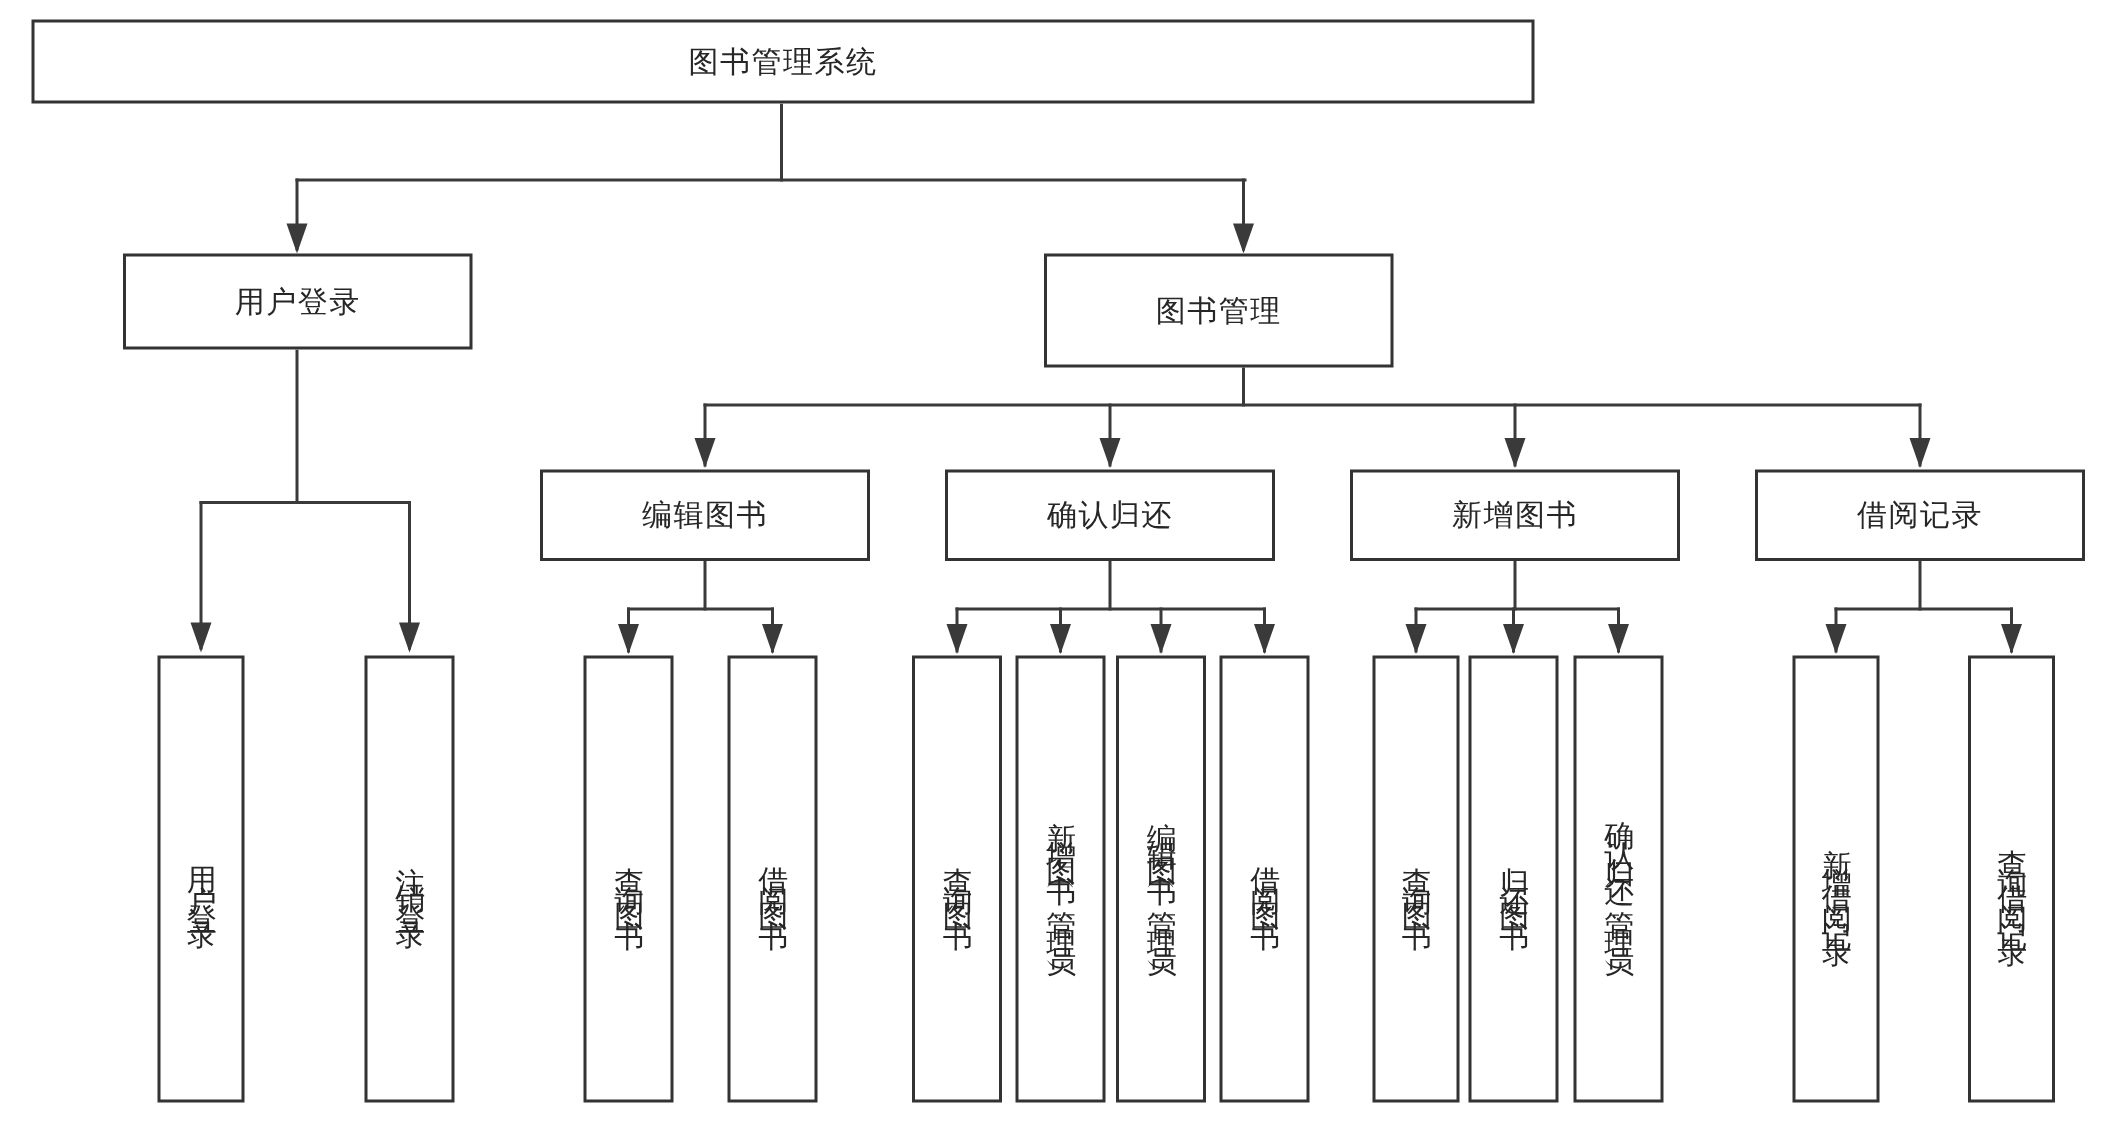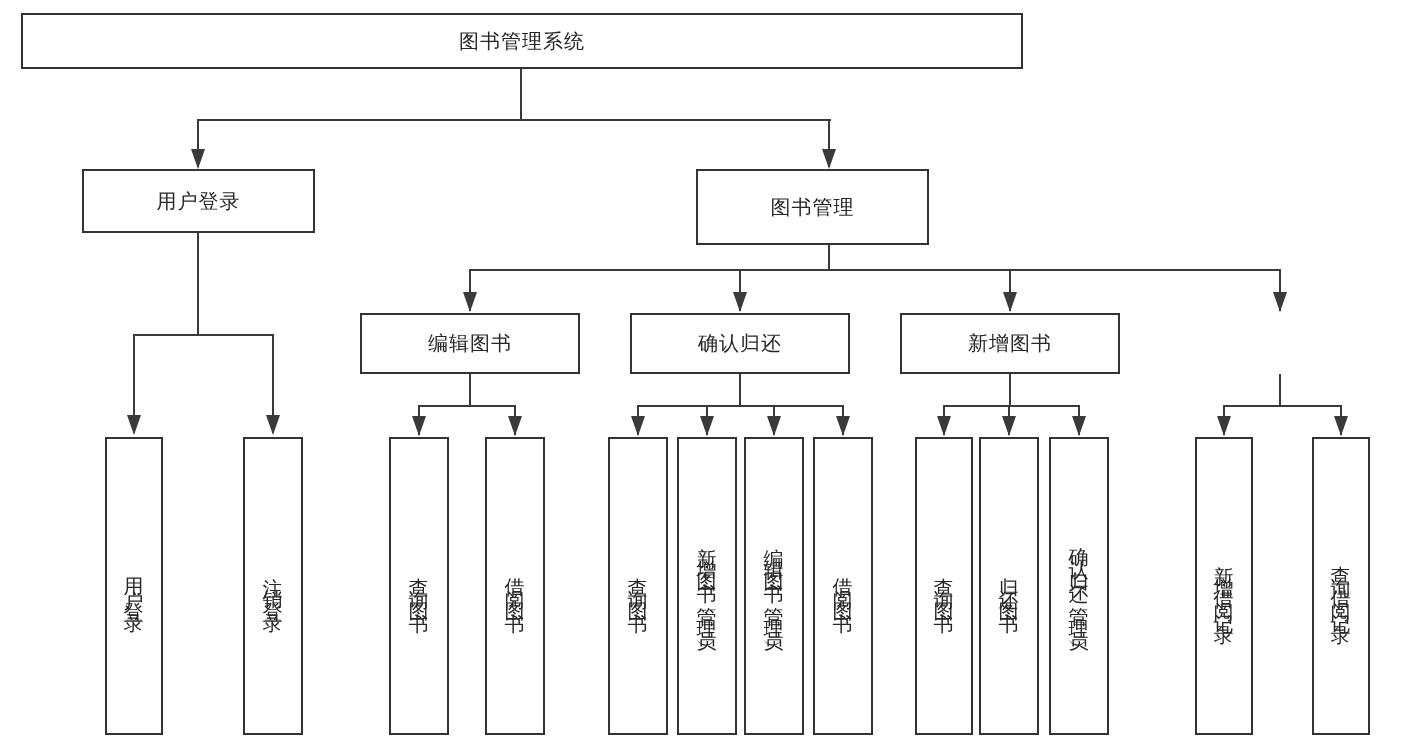--- a/index.html
+++ b/index.html
@@ -141,20 +141,23 @@
 
   <div class="node" style="left:360px;top:313px;width:220px;height:61px">
     <span class="htext">编辑图书</span>
   </div>
   <div class="node" style="left:630px;top:313px;width:220px;height:61px">
     <span class="htext">确认归还</span>
   </div>
   <div class="node" style="left:900px;top:313px;width:220px;height:61px">
     <span class="htext">新增图书</span>
   </div>
+  <div class="node" style="left:1170px;top:313px;width:220px;height:61px">
+    <span class="htext">借阅记录</span>
+  </div>
 
   <div class="node" style="left:105px;top:437px;width:58px;height:298px">
     <span class="vtext">用户登录</span>
   </div>
   <div class="node" style="left:243px;top:437px;width:60px;height:298px">
     <span class="vtext">注销登录</span>
   </div>
 
   <div class="node" style="left:389px;top:437px;width:60px;height:298px">
     <span class="vtext">查询图书</span>

